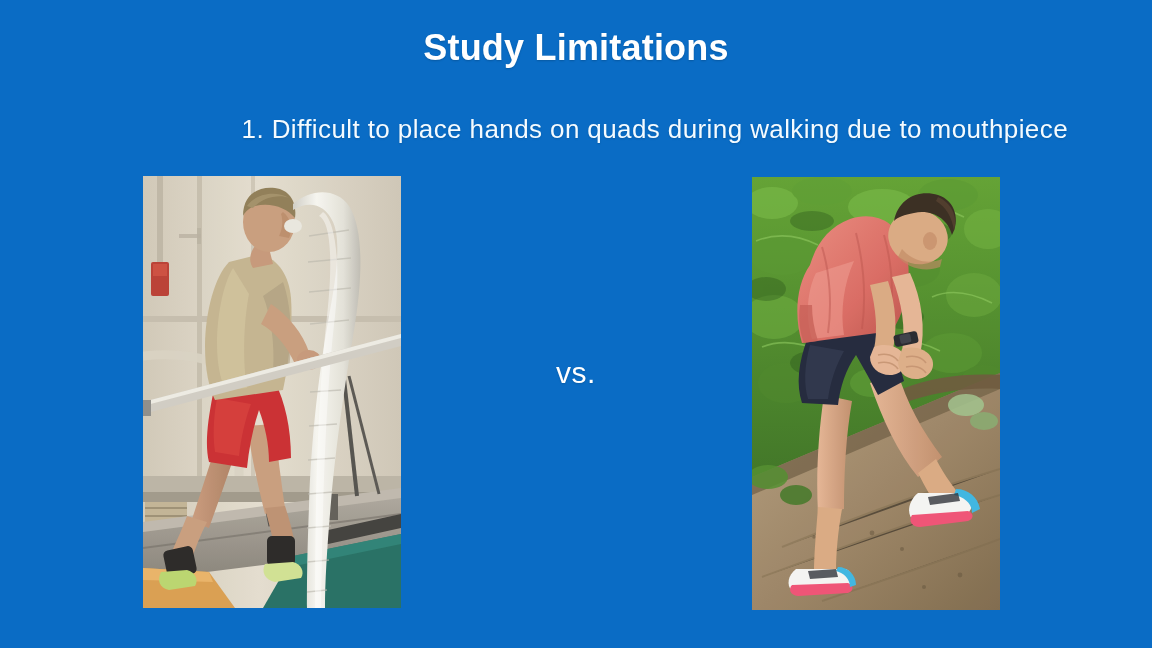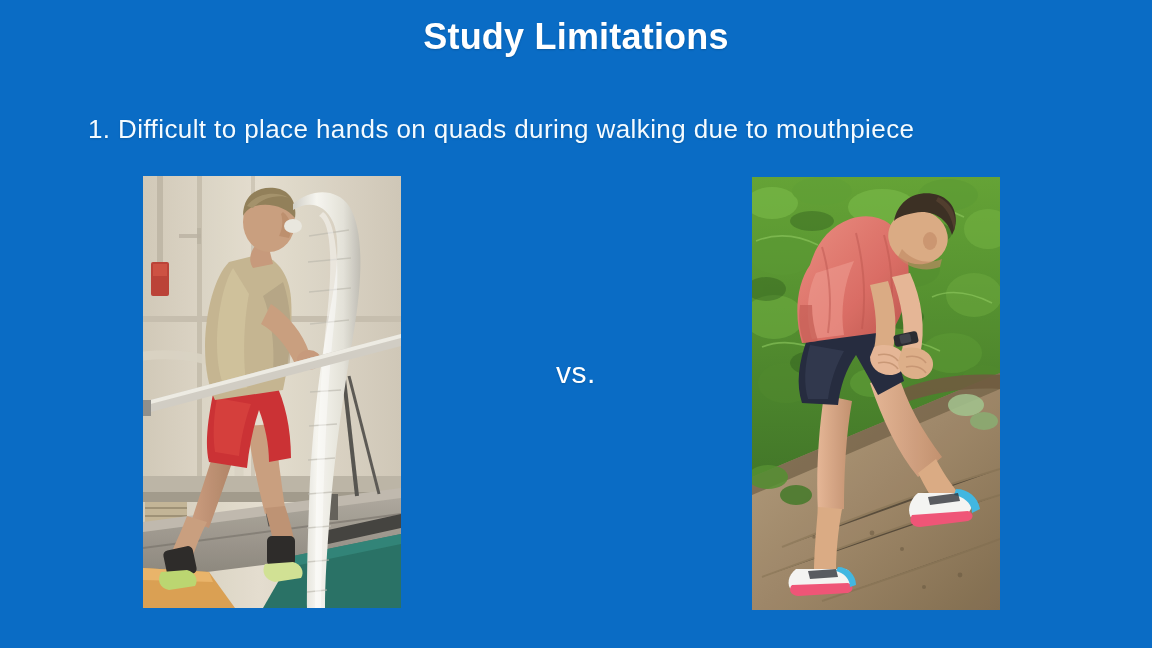--- a/index.html
+++ b/index.html
@@ -17,21 +17,21 @@
 
   .slide {
     position: absolute;
     inset: 0;
     background: #0a6cc5;
   }
 
   
   .slide-title {
     position: absolute;
-    top: 13px;
+    top: 24px;
     left: 0;
     width: 1152px;
     text-align: center;
     font-size: 36px;
     font-weight: bold;
     color: #ffffff;
     letter-spacing: 0.2px;
     line-height: 48px;
     text-shadow: 0 1px 2px rgba(0,0,0,0.18);
   }
@@ -41,20 +41,21 @@
     position: absolute;
     top: 112px;
     left: 88px;
     width: 980px;
     font-size: 26px;
     font-weight: normal;
     color: #f4fbff;
     line-height: 34px;
     letter-spacing: 0.4px;
     text-shadow: 0 1px 2px rgba(0,0,0,0.15);
+    text-align: right;
   }
 
   
   .vs-label {
     position: absolute;
     left: 0;
     top: 356px;
     width: 1152px;
     text-align: center;
     font-size: 30px;

